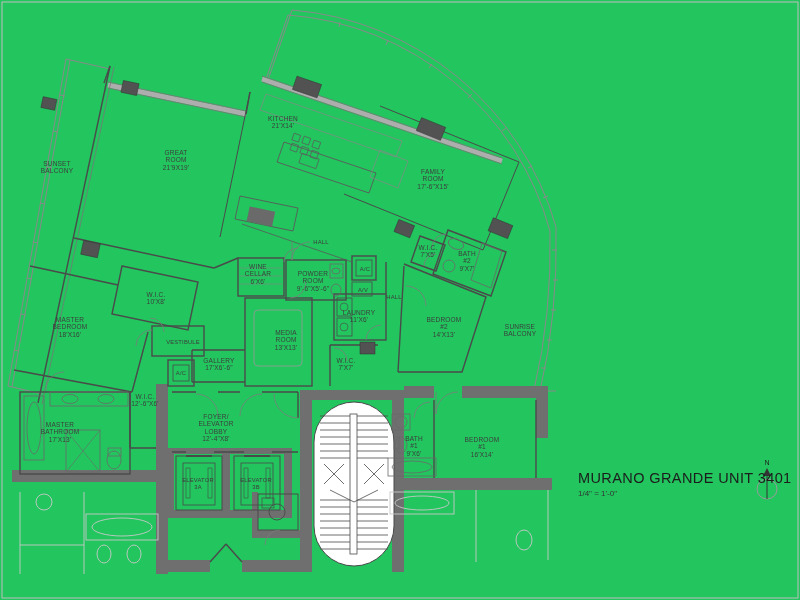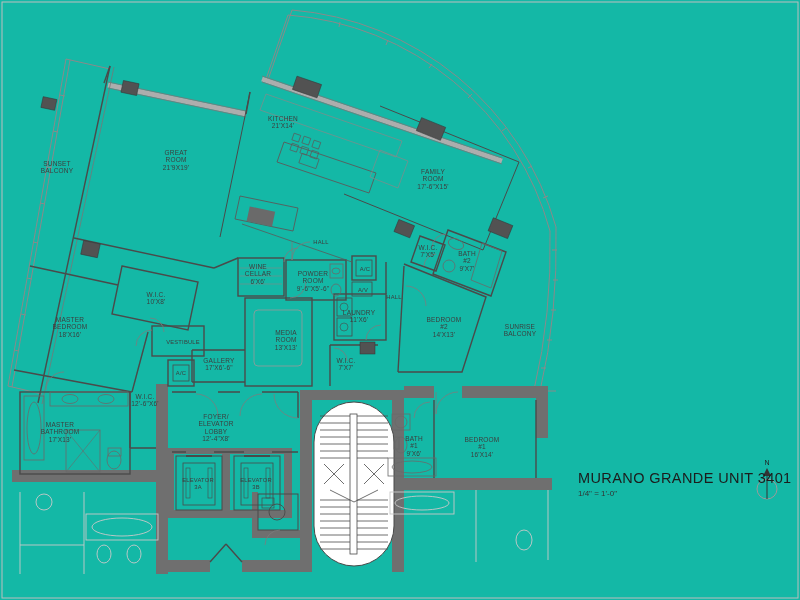--- a/index.html
+++ b/index.html
@@ -1,17 +1,17 @@
 <!DOCTYPE html>
 <html><head>
 <meta charset="utf-8">
 <style>
   html,body{margin:0;padding:0;background:#fff;}
   #sheet{
-    position:relative;width:800px;height:600px;background:#14b8a6;overflow:hidden;
+    position:relative;width:800px;height:600px;background:#22c55e;overflow:hidden;
     font-family:"Liberation Sans", sans-serif;
   }
   #plan-svg{position:absolute;left:0;top:0;}
   .lbl{
     position:absolute;transform:translate(-50%,-50%);
     font-size:6.5px;line-height:1.15;letter-spacing:.2px;
     color:#3d3d3d;text-align:center;white-space:pre-line;pointer-events:none;
   }
   .lbl.sm{font-size:5.8px;}
   .title-block{position:absolute;left:578px;top:470px;width:210px;color:#222;}

